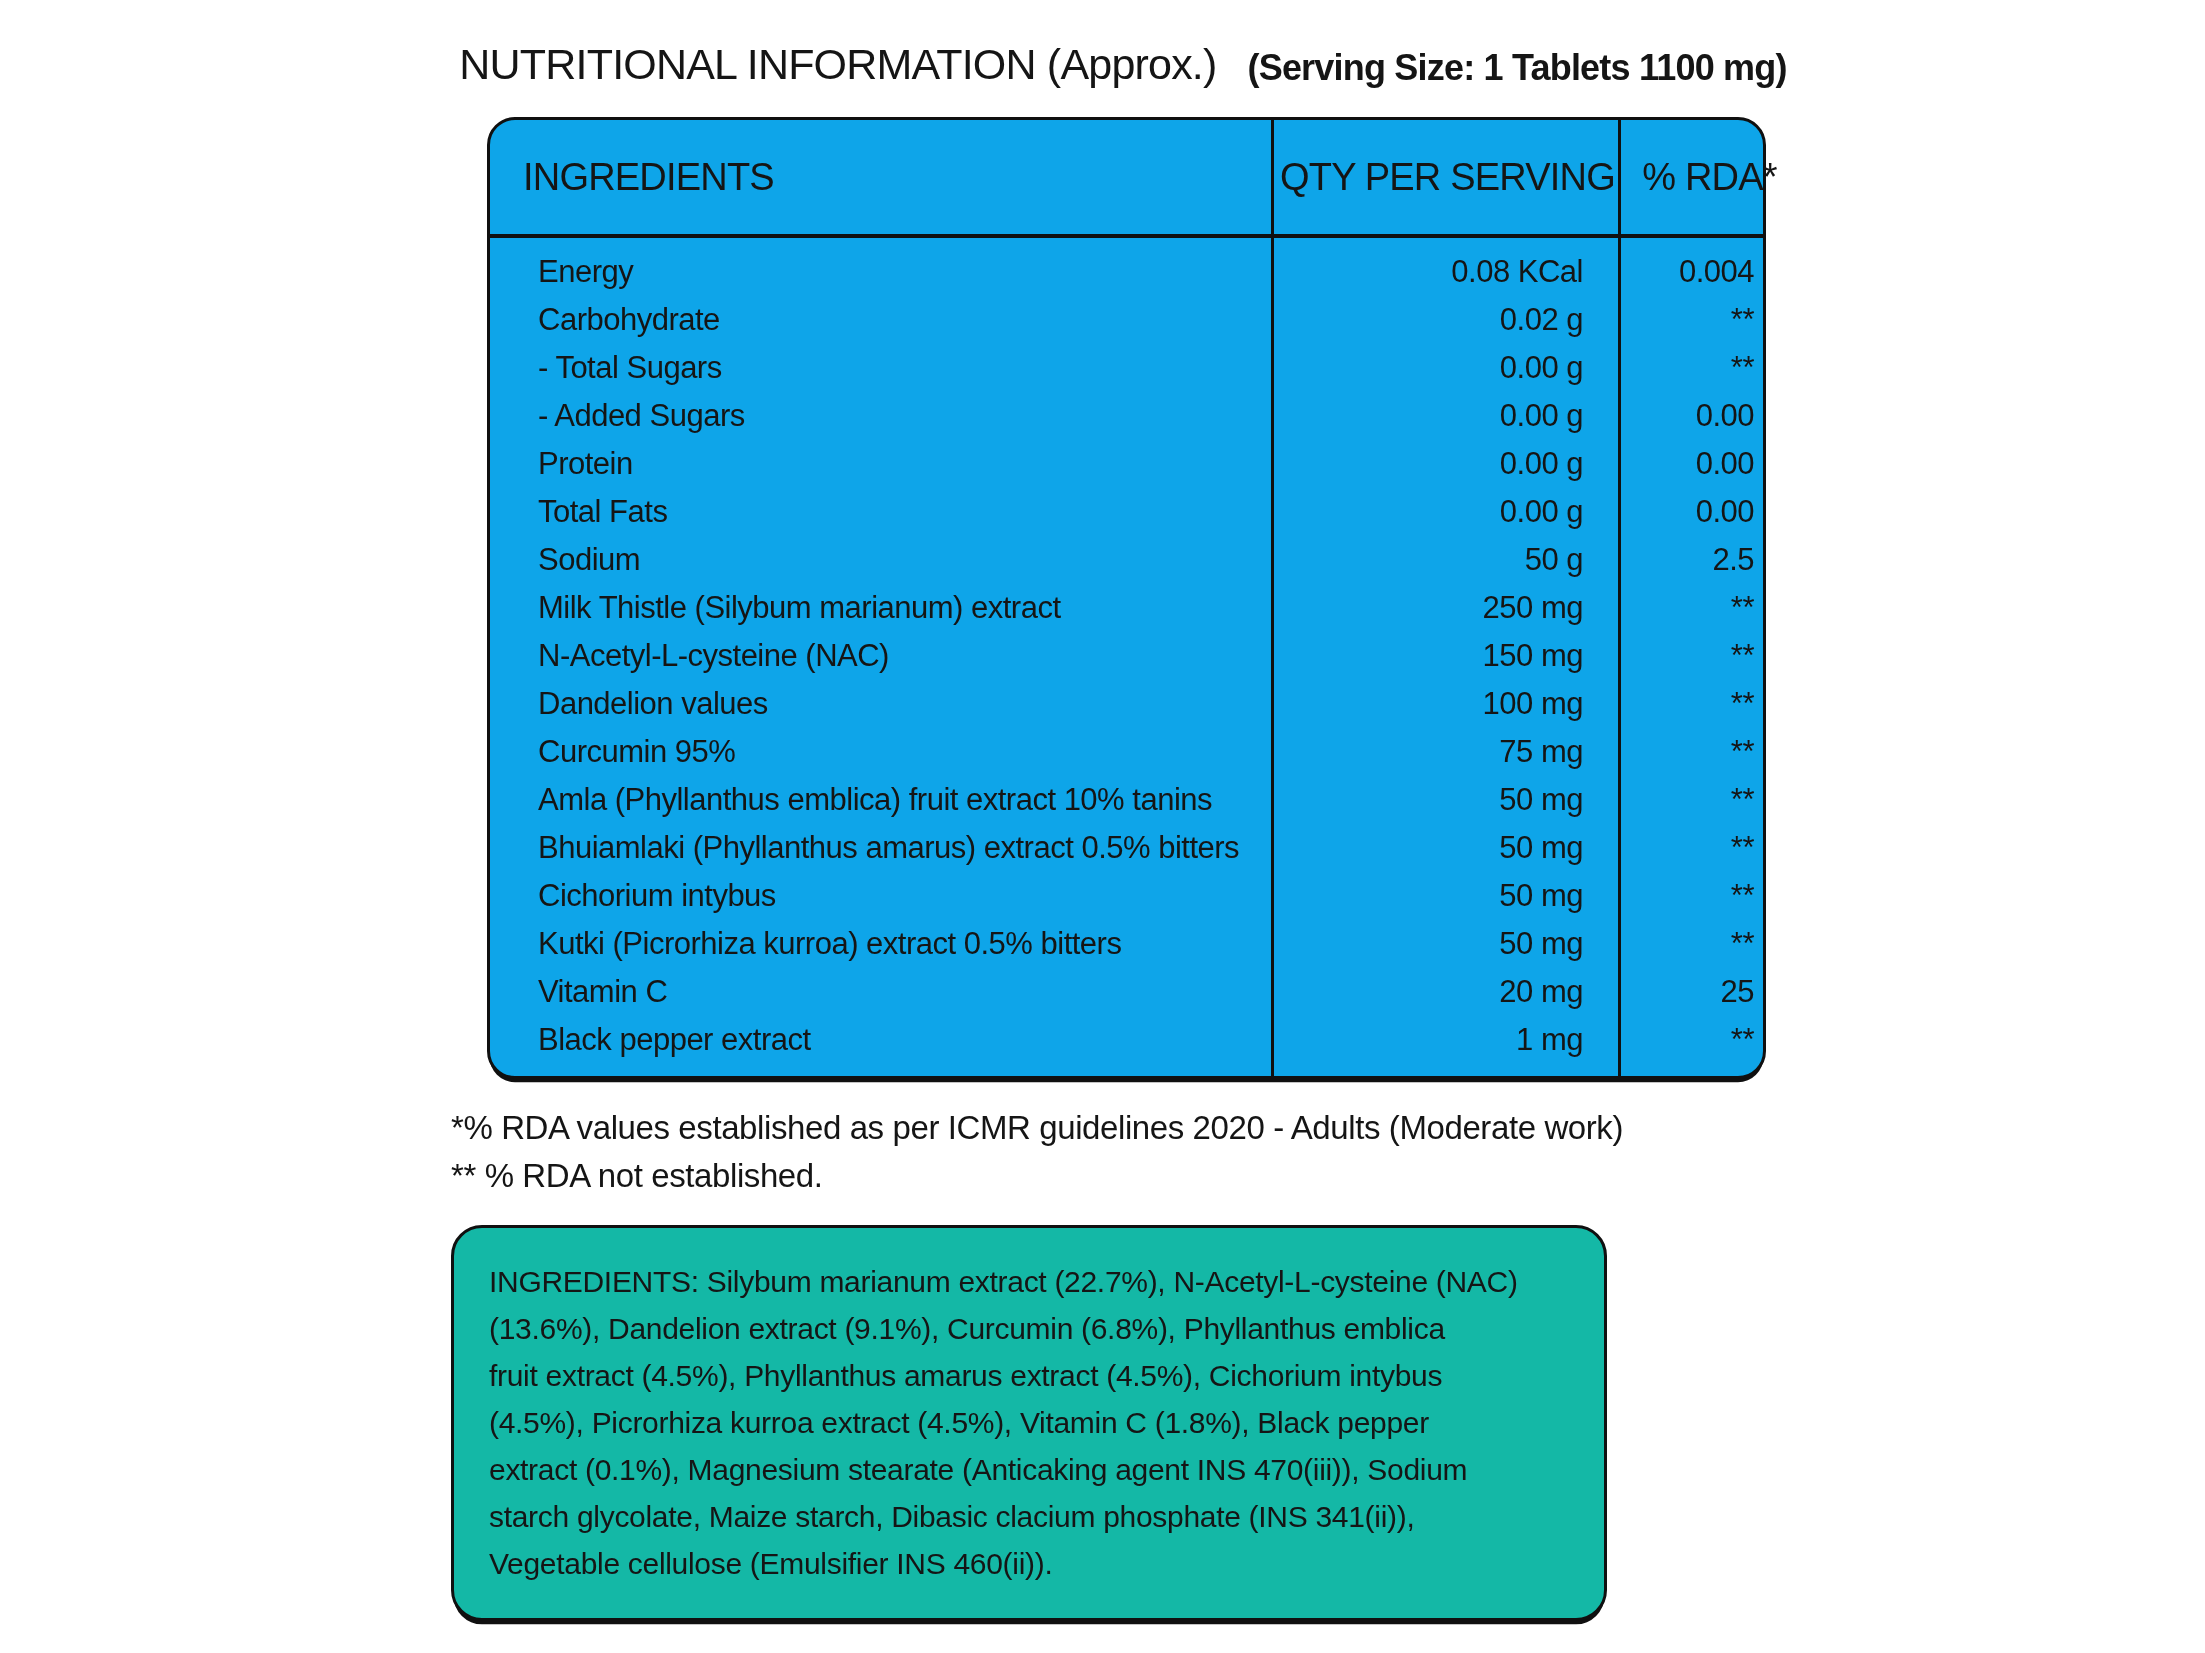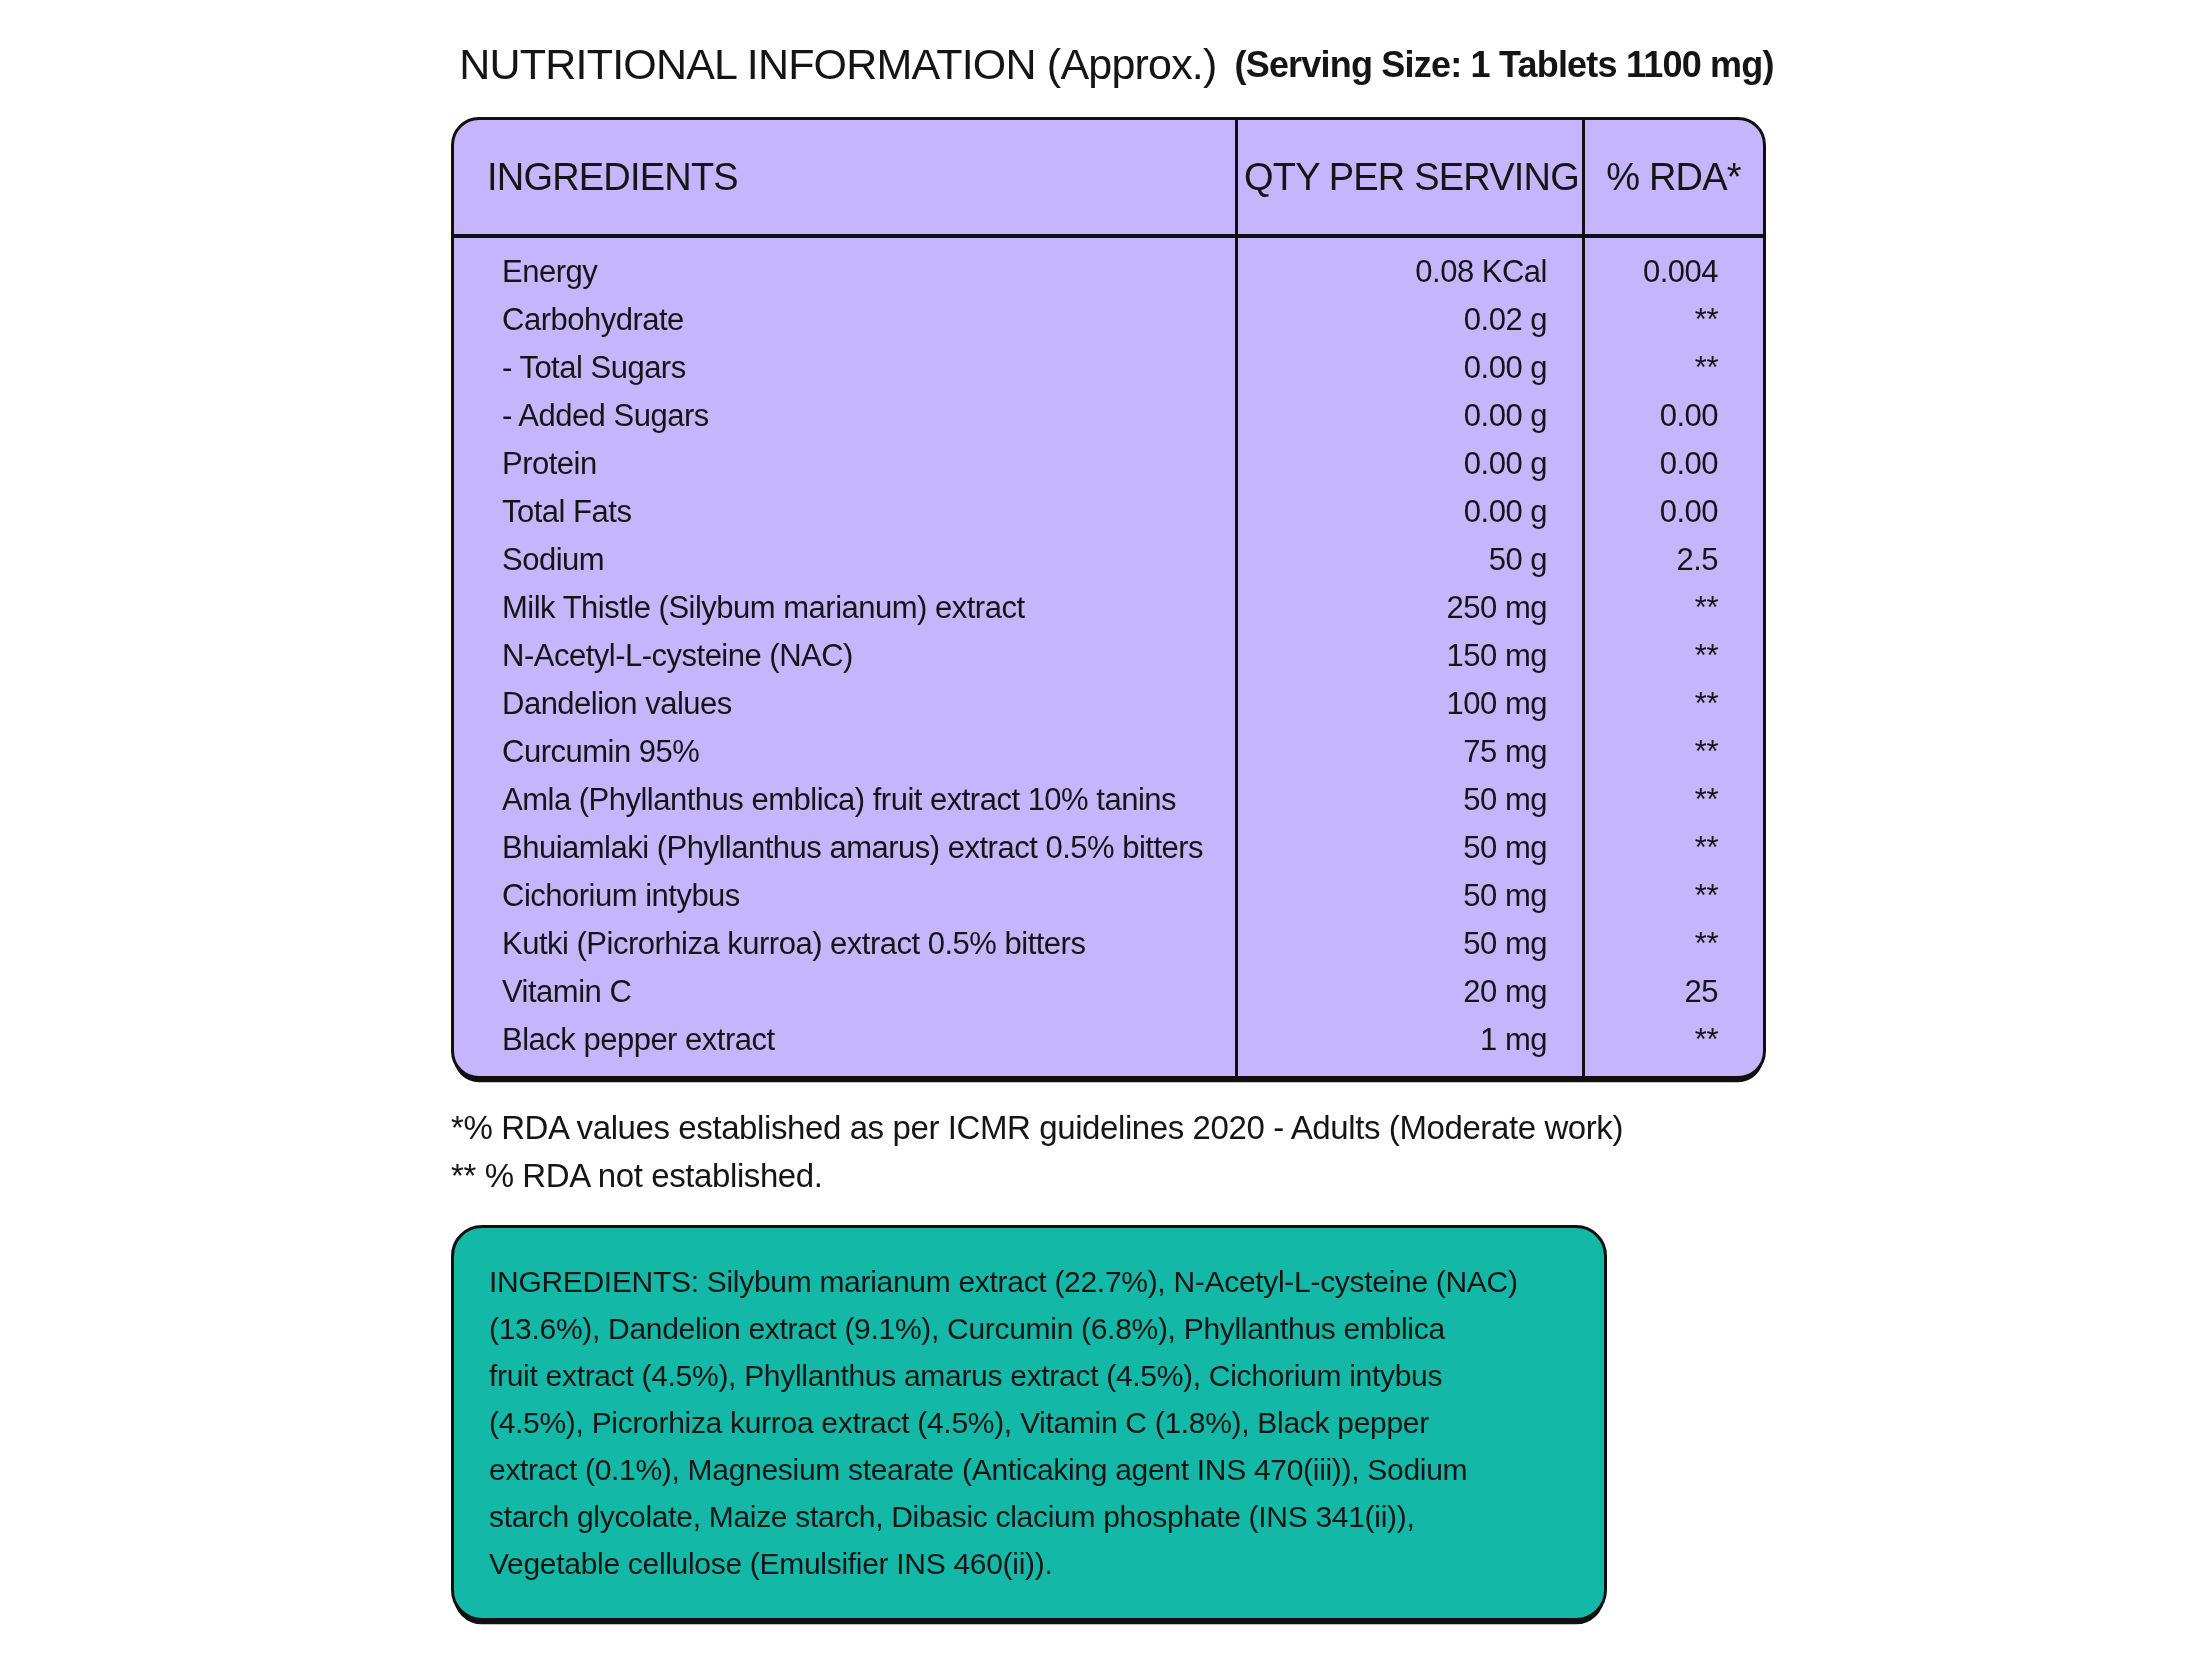--- a/index.html
+++ b/index.html
@@ -7,31 +7,32 @@
     width:2205px;height:1654px;
     background:#ffffff;
     font-family:"Liberation Sans",sans-serif;
     color:#151515;
     position:relative;
     overflow:hidden;
   }
   .content{position:absolute;left:451px;top:40px;width:1315px;}
 
   
-  .title-row{display:flex;align-items:center;gap:18px;white-space:nowrap;margin:0 0 28px 8.3px;}
+  .title-row{display:flex;align-items:flex-end;gap:31px;white-space:nowrap;margin:0 0 28px 8.3px;}
   .title-main{font-size:43px;font-weight:500;letter-spacing:-0.8px;}
   .title-serving{font-size:36px;font-weight:700;letter-spacing:-0.8px;}
 
   
   .nutri-table{
     position:relative;
     border:3.3px solid #101010;
     border-radius:28px;
     box-shadow:0 5.8px 0 -2.5px #101010;
-    background:#c4b5fd;
+    background:#0ea5e9;
+    margin-left:36px;
   }
   .vline{position:absolute;top:0;bottom:0;width:3.3px;background:#101010;}
   .v1{left:781px;}
   .v2{left:1128px;}
   .thead{
     display:grid;grid-template-columns:784px 347px 177px;
     height:114px;align-items:center;
     border-bottom:4.1px solid #101010;
     font-size:38px;letter-spacing:-0.8px;
   }

